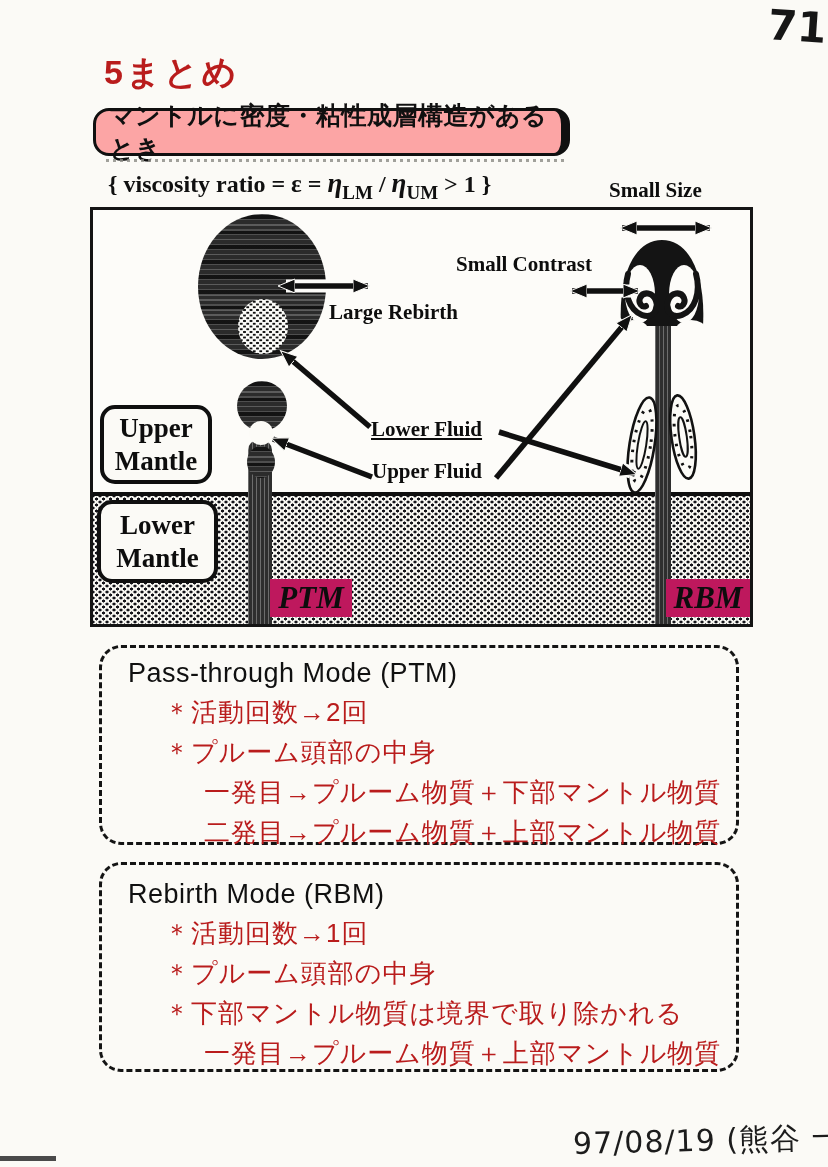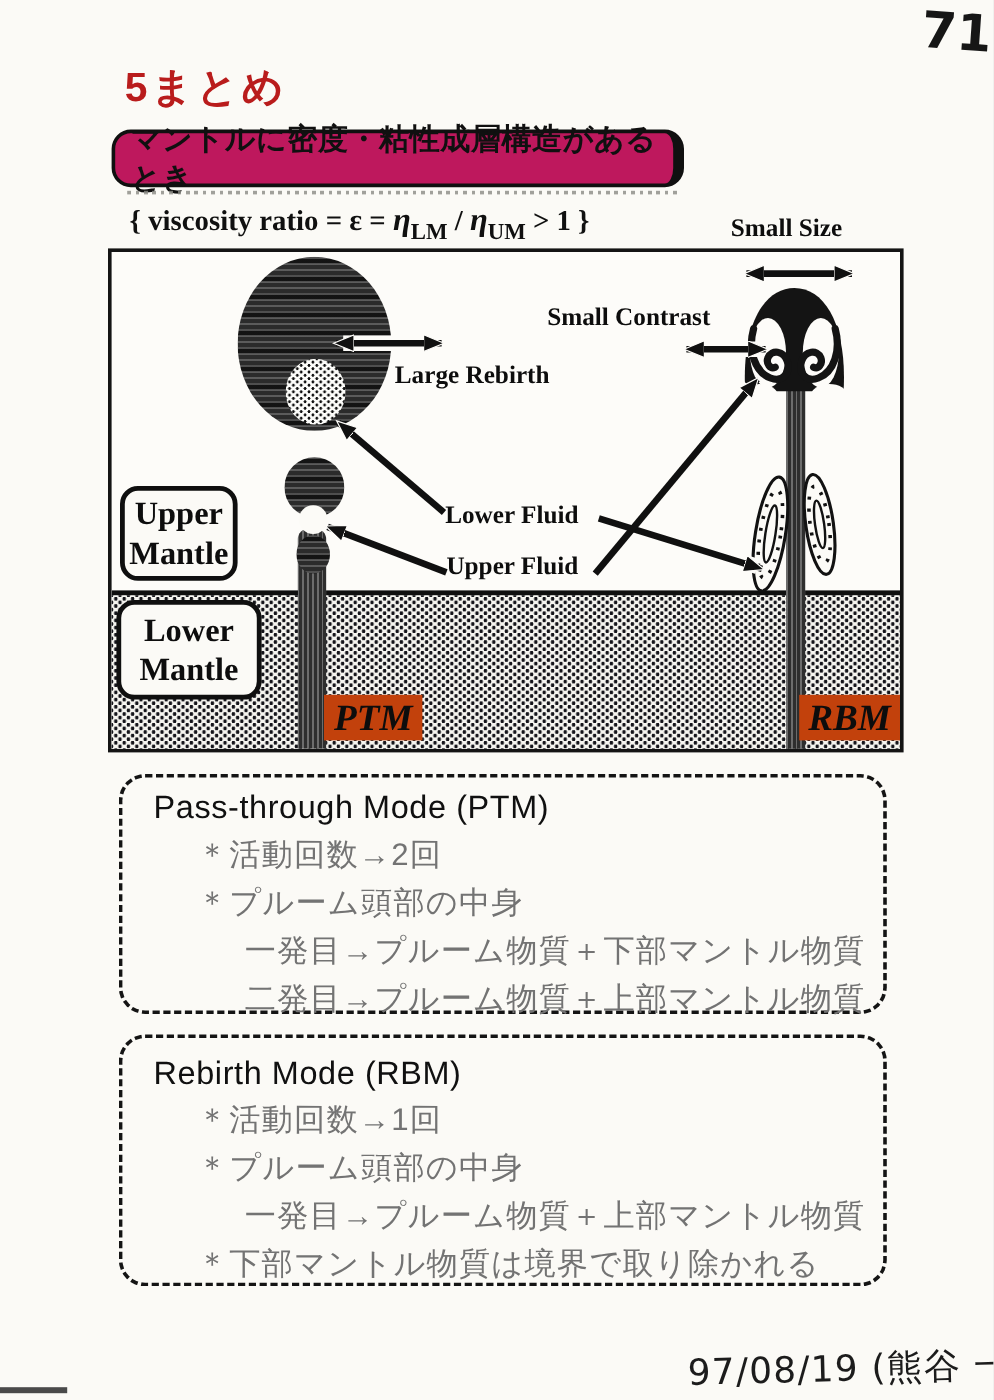--- a/index.html
+++ b/index.html
@@ -16,21 +16,21 @@
     left:768px; top:2px; font-family:"DejaVu Sans", sans-serif;
     font-size:42px; font-weight:600; transform:rotate(4deg); color:#161616;
   }
   .doc-title {
     left:104px; top:50px; font-size:34px; font-weight:700;
     letter-spacing:3px; color:#b91c1c;
   }
   .condition-box {
     left:93px; top:108px; width:477px; height:48px;
     border:3px solid #101010; border-right:9px solid #101010;
-    border-radius:16px; background:#be185d;
+    border-radius:16px; background:#fca5a5;
     display:flex; align-items:center; padding-left:13px;
     font-size:25px; font-weight:700; letter-spacing:0.5px; color:#101010;
   }
   .condition-shadow {
     left:106px; top:159px; width:462px; height:3px;
     background:repeating-linear-gradient(90deg,#8a8a84 0 3px, transparent 3px 7px);
     opacity:.8;
   }
   .formula {
     left:108px; top:168px; font-family:"Liberation Serif", serif;
@@ -79,32 +79,32 @@
     background-color:#2e2e2e;
     background-image:repeating-linear-gradient(90deg, rgba(160,160,160,0.55) 0 1.5px, transparent 1.5px 4px);
   }
   .mantle-tag {
     background:#fbfaf6; border:4px solid #0f0f0f; border-radius:15px;
     font-family:"Liberation Serif", serif; font-weight:700; font-size:27px;
     line-height:1.2; text-align:center; color:#0d0d0d;
     display:flex; flex-direction:column; justify-content:center;
   }
   .mode-chip {
-    background:#c2410c; font-family:"Liberation Serif", serif;
+    background:#be185d; font-family:"Liberation Serif", serif;
     font-weight:700; font-style:italic; font-size:31px; color:#0d0d0d;
     display:flex; align-items:center; justify-content:center;
   }
 
   
   .mode-box {
     border:3px dashed #141414; border-radius:22px;
     padding:6px 0 0 14px; background:transparent;
   }
   .mode-heading { font-size:27px; font-weight:500; line-height:38px; color:#101010; letter-spacing:0.5px;margin-left:12px; }
-  .mode-line { font-size:26px; font-weight:500; line-height:40px; color:#737373; letter-spacing:1px; white-space:nowrap; }
+  .mode-line { font-size:26px; font-weight:500; line-height:40px; color:#b91c1c; letter-spacing:1px; white-space:nowrap; }
   .ind1 { margin-left:48px; }
   .ind2 { margin-left:88px; }
 
   .footer-note {
     left:573px; top:1120px; font-family:"DejaVu Sans", sans-serif;
     font-size:30px; font-weight:400; color:#1c1c1c; transform:rotate(-1.5deg);
     letter-spacing:1px; white-space:nowrap;
   }
   .scan-line-bottom { left:0; top:1156px; width:56px; height:5px; background:#4a4a4a; }
 </style>
@@ -184,24 +184,24 @@
       <line x1="532" y1="21" x2="620" y2="21" marker-start="url(#ah)" marker-end="url(#ah)"></line>
       <line x1="280" y1="220" x2="192" y2="145" marker-end="url(#ah)"></line>
       <line x1="282" y1="270" x2="183" y2="232" marker-end="url(#ah)"></line>
       <line x1="409" y1="225" x2="545" y2="267" marker-end="url(#ah)"></line>
       <line x1="406" y1="271" x2="541" y2="109" marker-end="url(#ah)"></line>
     </g>
   </svg>
 
   <div class="abs lbl-serif" style="left:456px; top:252px;">Small Contrast</div>
   <div class="abs lbl-serif" style="left:329px; top:300px;">Large Rebirth</div>
-  <div class="abs lbl-serif" style="left:371px; top:417px;">Lower Fluid</div>
+  <div class="abs lbl-serif" style="left:371px; top:417px;text-decoration:underline;">Lower Fluid</div>
   <div class="abs lbl-serif" style="left:372px; top:459px;">Upper Fluid</div>
 
-  <div class="abs mantle-tag" style="left:100px; top:405px; width:98px; height:79px;">
+  <div class="abs mantle-tag" style="left:100px; top:405px; width:112px; height:79px;">
     <span>Upper</span>
     <span>Mantle</span>
   </div>
   <div class="abs mantle-tag" style="left:97px; top:500px; width:121px; height:83px;">
     <span>Lower</span>
     <span>Mantle</span>
   </div>
 
   <div class="abs mode-chip" style="left:270px; top:579px; width:82px; height:38px;">PTM</div>
   <div class="abs mode-chip" style="left:666px; top:579px; width:84px; height:38px;">RBM</div>
@@ -211,21 +211,21 @@
     <div class="mode-line ind1">＊活動回数→2回</div>
     <div class="mode-line ind1">＊プルーム頭部の中身</div>
     <div class="mode-line ind2">一発目→プルーム物質＋下部マントル物質</div>
     <div class="mode-line ind2">二発目→プルーム物質＋上部マントル物質</div>
   </div>
 
   <div class="abs mode-box" style="left:99px; top:862px; width:640px; height:210px; padding-top:10px;">
     <div class="mode-heading">Rebirth Mode (RBM)</div>
     <div class="mode-line ind1">＊活動回数→1回</div>
     <div class="mode-line ind1">＊プルーム頭部の中身</div>
+    <div class="mode-line ind1">＊下部マントル物質は境界で取り除かれる</div>
     <div class="mode-line ind2">一発目→プルーム物質＋上部マントル物質</div>
-    <div class="mode-line ind1">＊下部マントル物質は境界で取り除かれる</div>
   </div>
 
   <div class="abs footer-note">97/08/19 (熊谷 一郎)</div>
 
   <div class="abs scan-line-bottom"></div>
 
 </div>
 
 </body></html>

